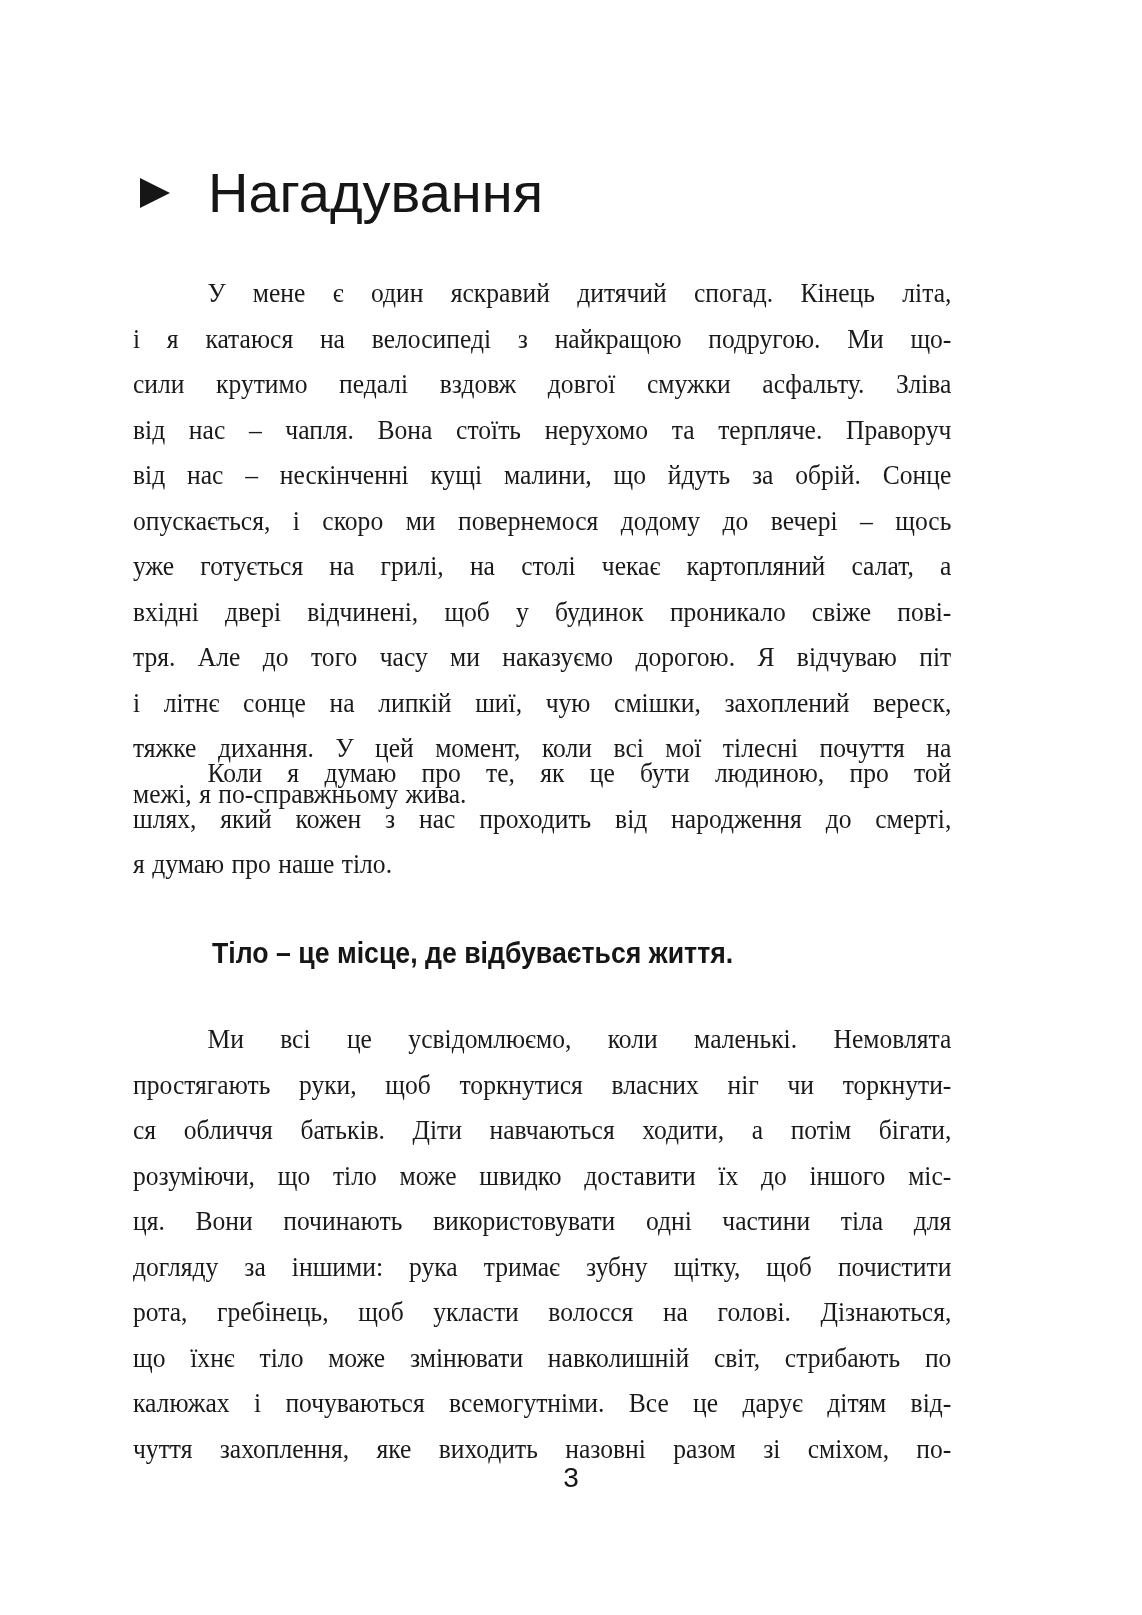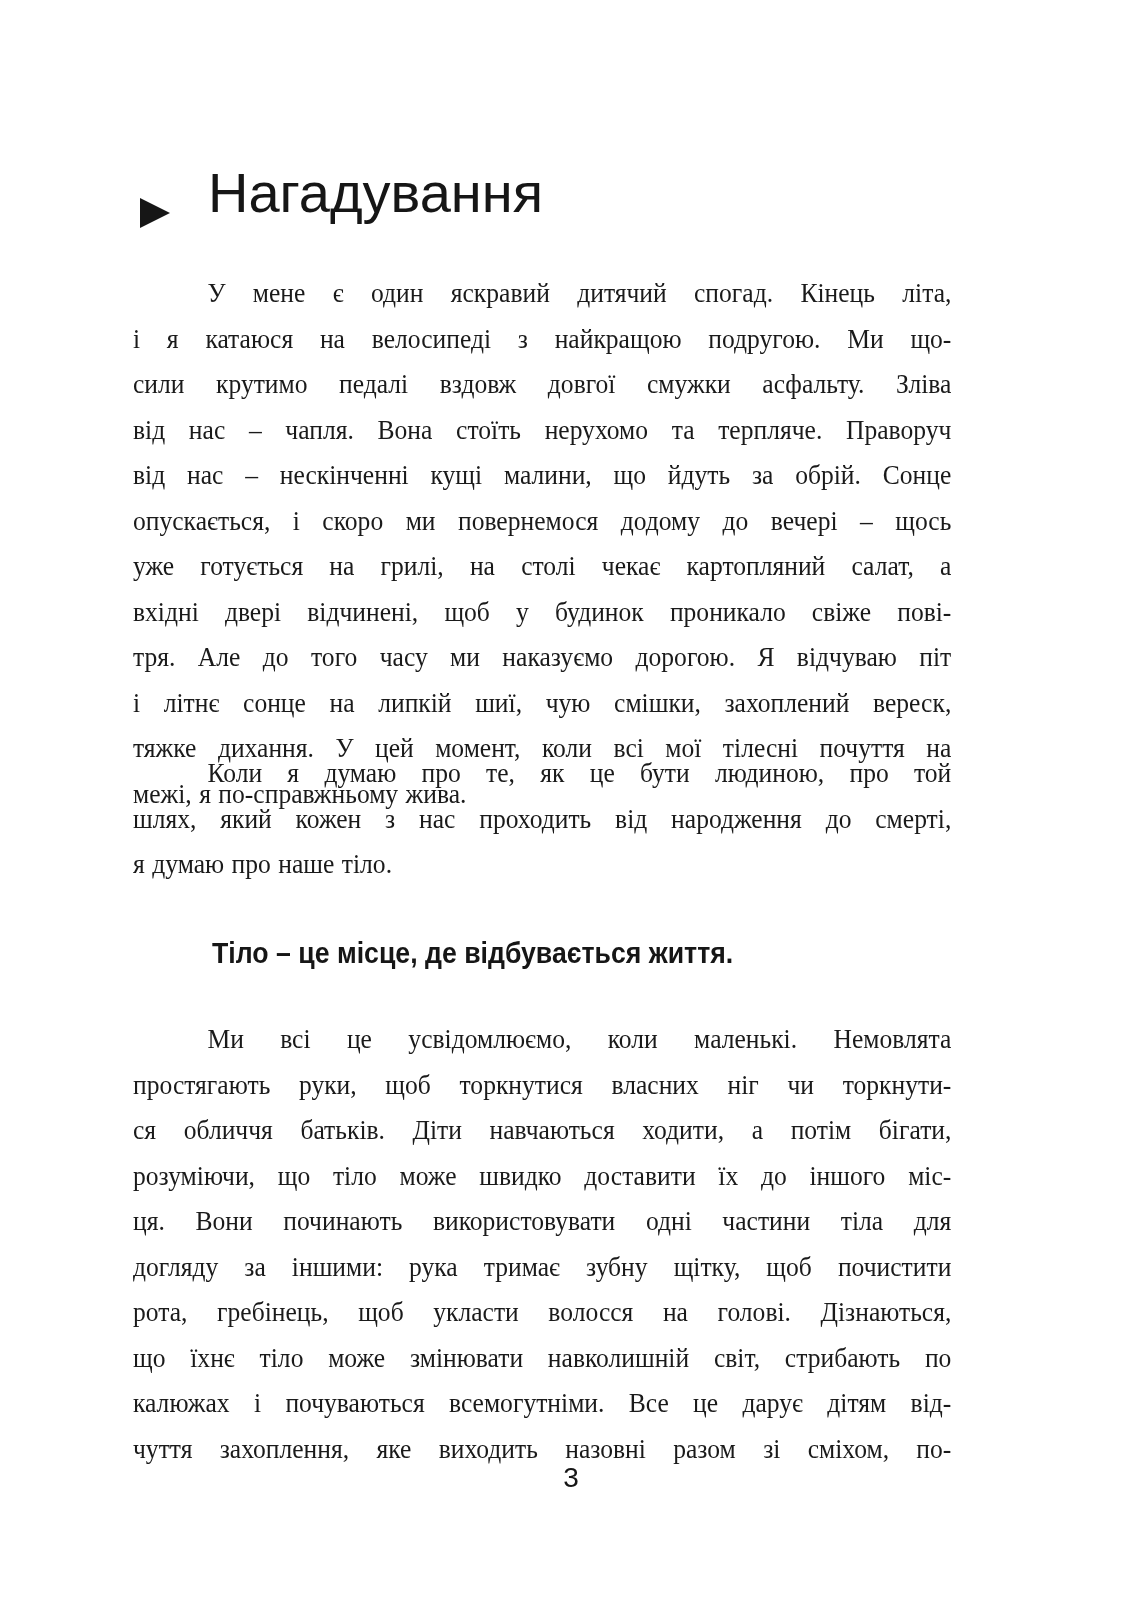--- a/index.html
+++ b/index.html
@@ -1,19 +1,19 @@
 <!DOCTYPE html>
 <html><head>
 <meta charset="utf-8">
 <style>
   html, body { margin:0; padding:0; background:#ffffff; }
   body { width:1142px; height:1615px; position:relative; overflow:hidden; color:#1a1a1a; }
   .heading {
     position:absolute; left:140px; top:158px;
-    display:flex; align-items:flex-end;
+    display:flex; align-items:center;
     font-family:"Liberation Sans", sans-serif;
     font-size:56px; line-height:70px; color:#161616;
   }
   .heading .tri {
     width:0; height:0;
     border-top:15px solid transparent;
     border-bottom:15px solid transparent;
     border-left:30px solid #161616;
     margin-right:38px;
   }

